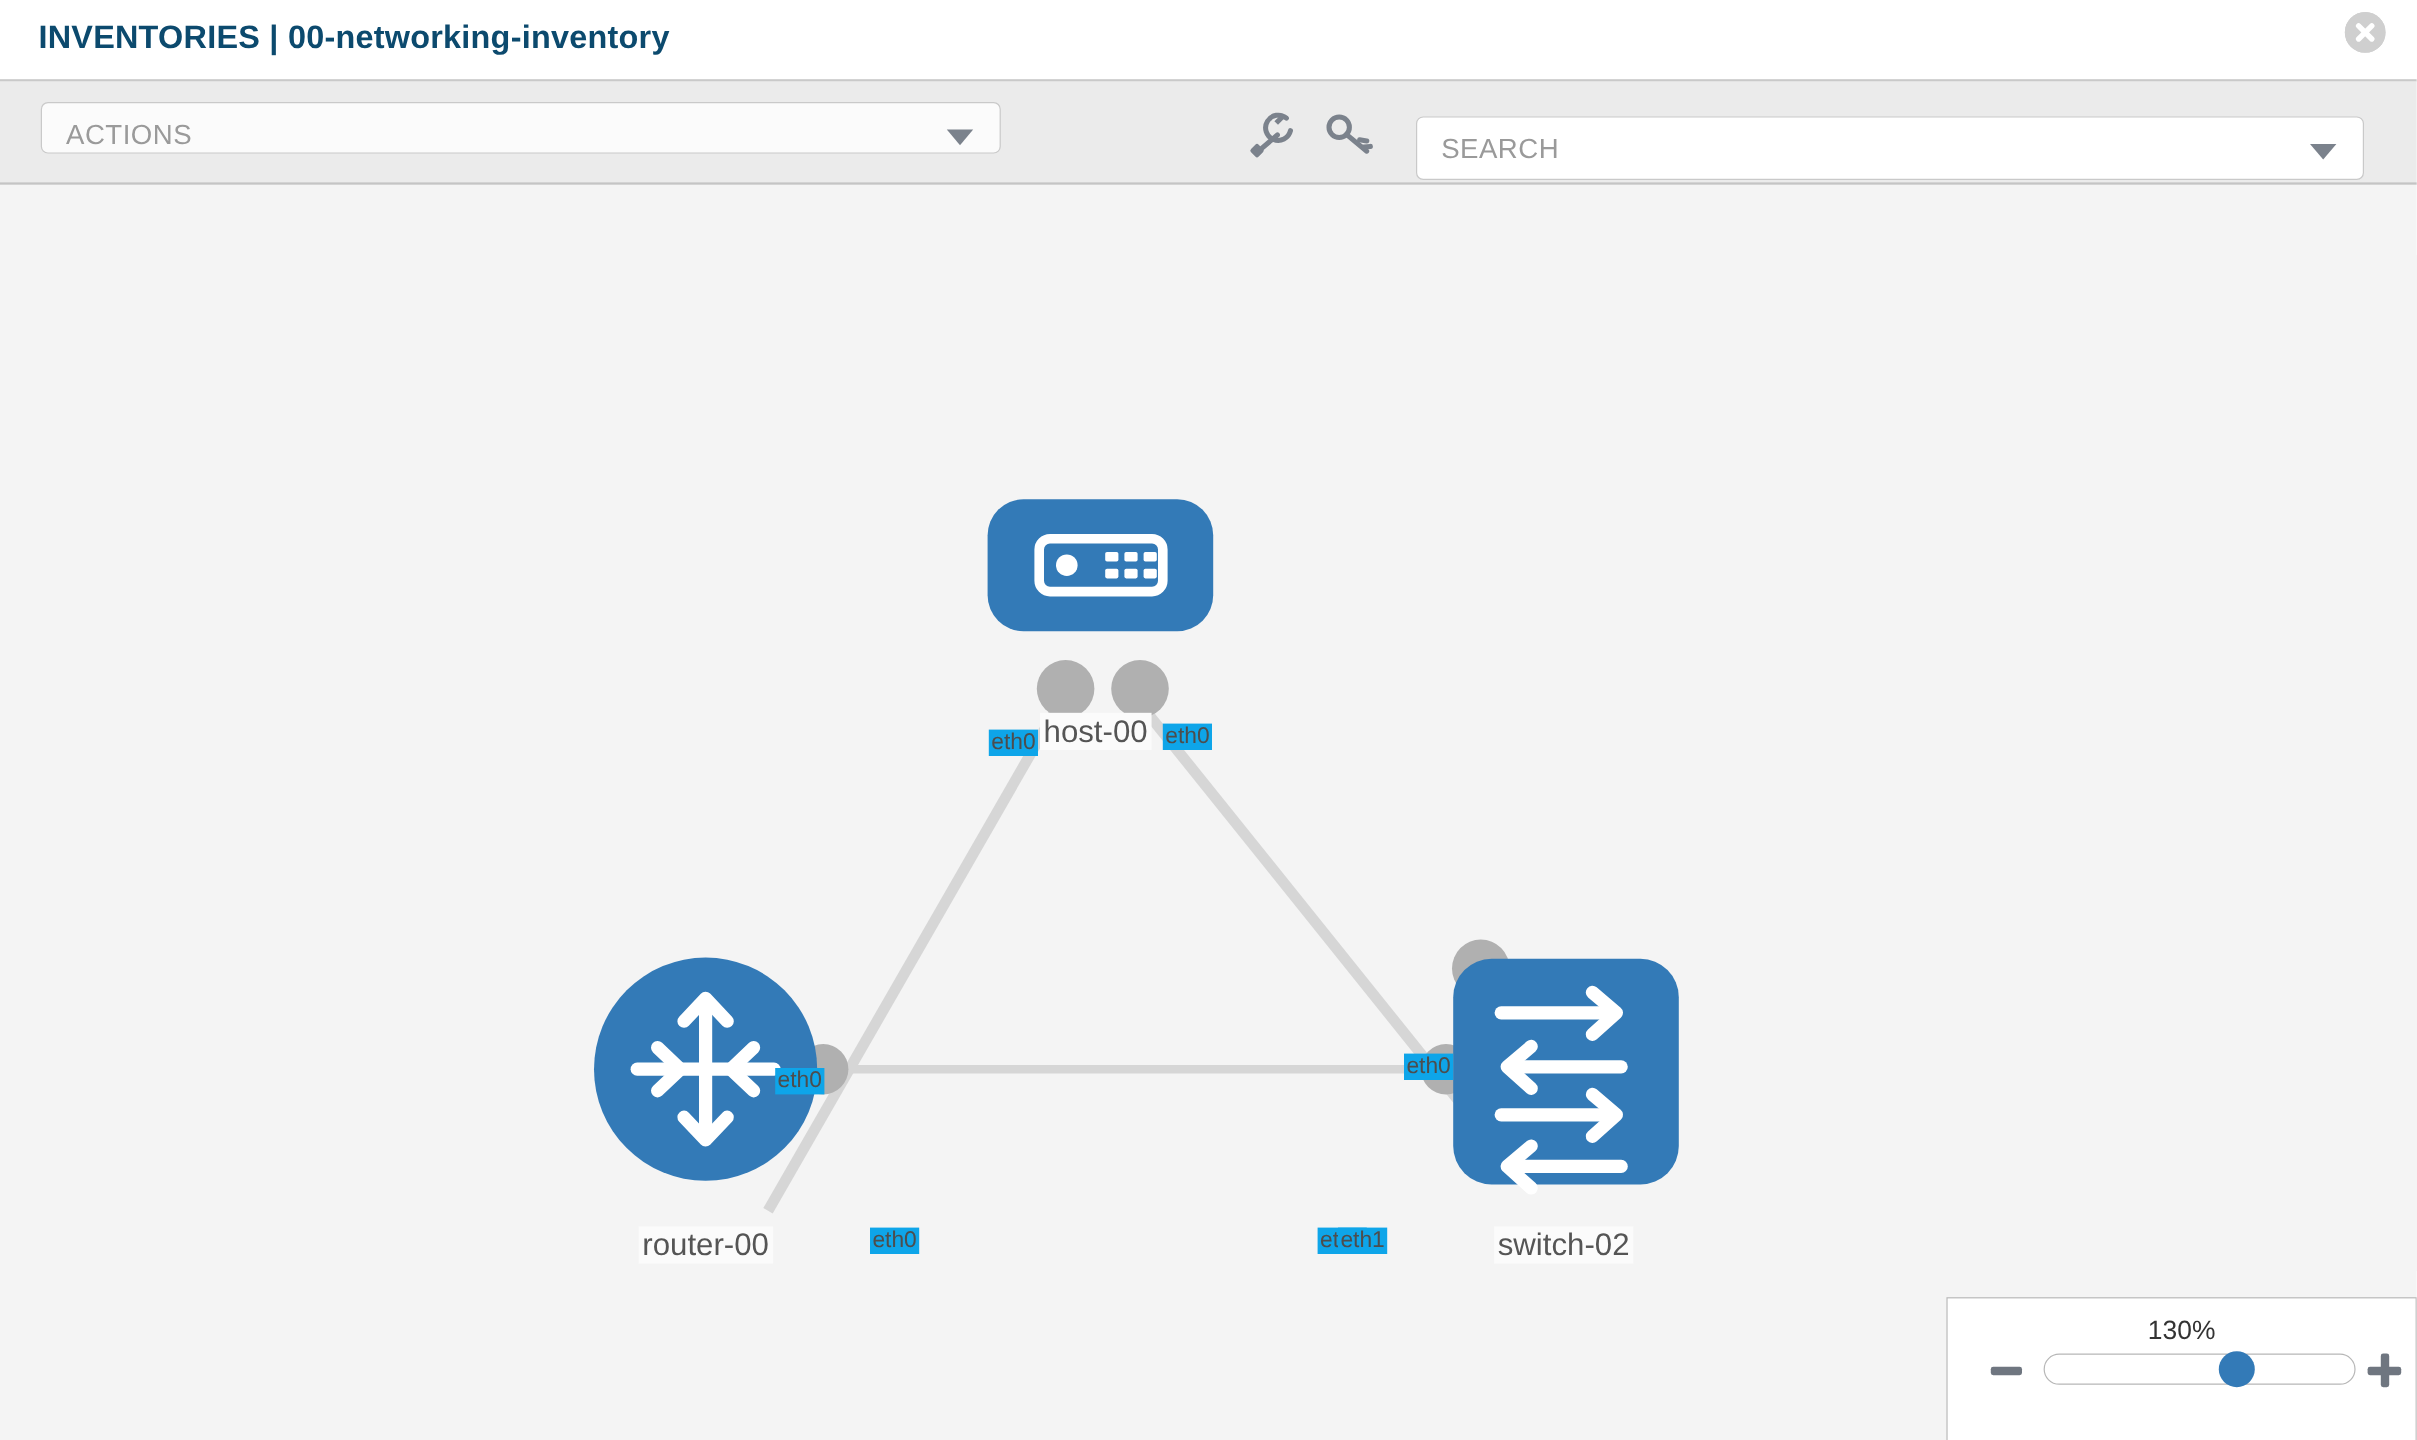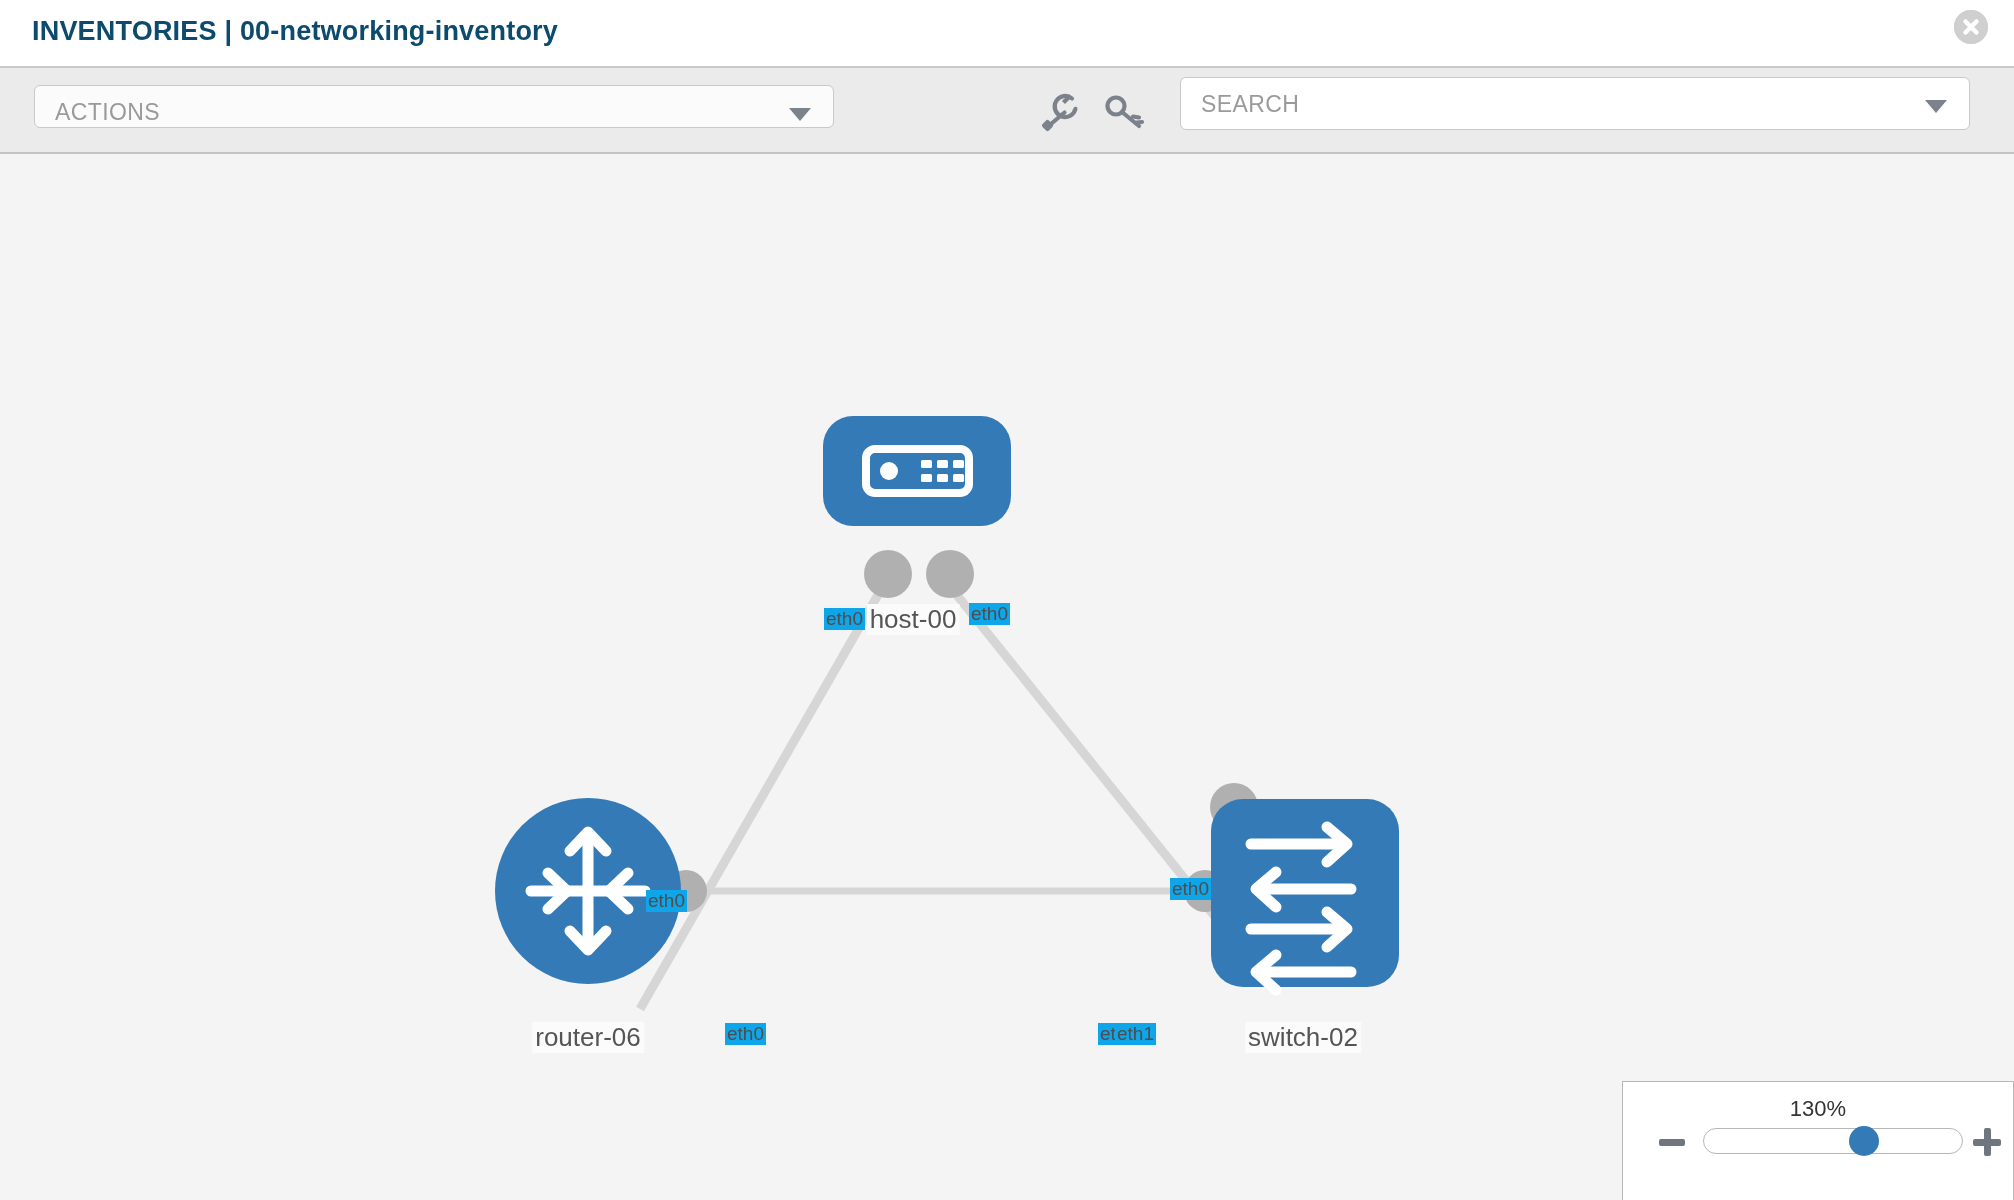--- a/index.html
+++ b/index.html
@@ -98,21 +98,21 @@
     width: 44px;
     height: 40px;
     cursor: pointer;
   }
   .tool-icon.wrench { left: 1038px; }
   .tool-icon.key { left: 1102px; }
 
   .search-box {
     position: absolute;
     left: 1180px;
-    top: 9px;
+    top: 29px;
     width: 790px;
     height: 53px;
     background: #ffffff;
     border: 1px solid #c9c9c9;
     border-radius: 6px;
     box-sizing: border-box;
     cursor: text;
   }
   .search-box .ph {
     position: absolute;
@@ -331,22 +331,22 @@
           <path d="M1351 735 L1258 735"></path>
           <path d="M1276 718 L1256 735 L1276 753"></path>
           <path d="M1251 775 L1345 775"></path>
           <path d="M1327 758 L1347 775 L1327 793"></path>
           <path d="M1351 818 L1258 818"></path>
           <path d="M1276 801 L1256 818 L1276 836"></path>
         </g>
       </g>
     </svg>
 
-    <div class="node-label" style="left:913px; top:450px;">host-00</div>
-    <div class="node-label" style="left:588px; top:868px;">router-06</div>
+    <div class="node-label" style="left:913px; top:440px;">host-00</div>
+    <div class="node-label" style="left:588px; top:868px;">router-00</div>
     <div class="node-label" style="left:1303px; top:868px;">switch-02</div>
 
     <div class="edge-label" style="left:824px; top:454px;">eth0</div>
     <div class="edge-label" style="left:969px; top:449px;">eth0</div>
     <div class="edge-label" style="left:646px; top:736px;">eth0</div>
     <div class="edge-label" style="left:1170px; top:724px;">eth0</div>
     <div class="edge-label" style="left:725px; top:869px;">eth0</div>
     <div class="edge-label" style="left:1098px; top:869px;">eth0</div>
     <div class="edge-label" style="left:1115px; top:869px;">eth1</div>
   </div>

